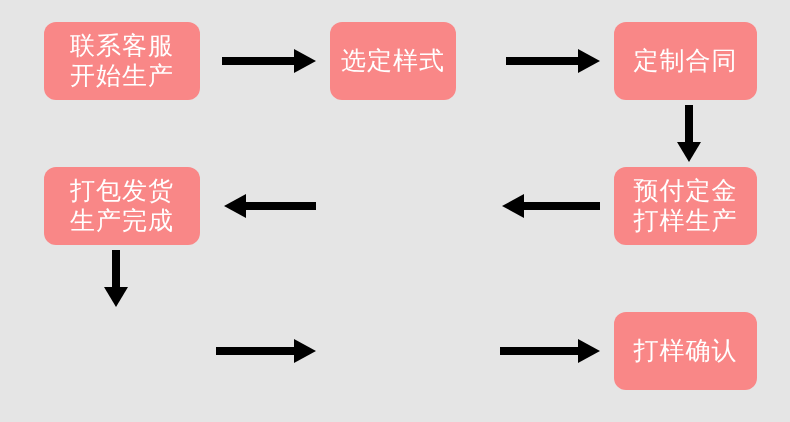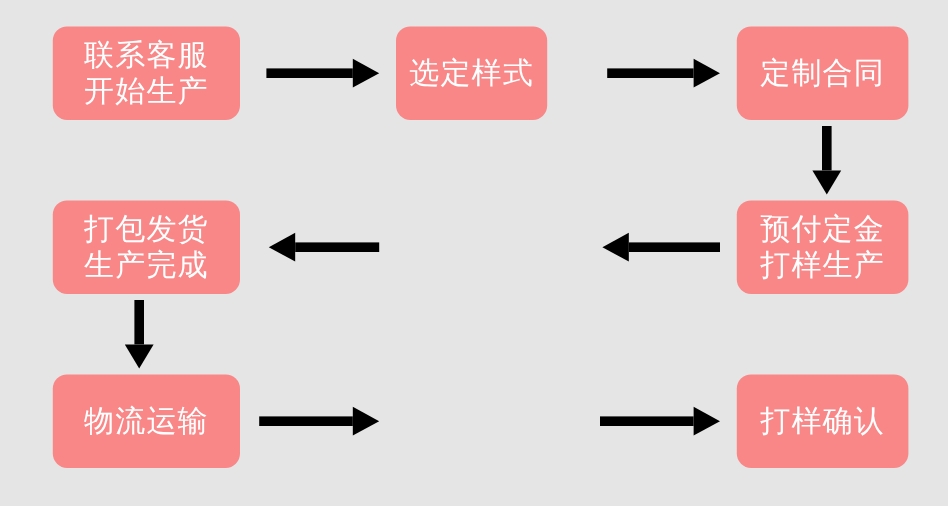--- a/index.html
+++ b/index.html
@@ -158,23 +158,20 @@
   <div class="node col-3 row-2">
     <span class="line">预付定金</span>
     <span class="line">打样生产</span>
   </div>
 
   <div class="arrow arrow-v a-v-left">
     <div class="shaft"></div>
     <div class="head-down"></div>
   </div>
 
-  <div class="node col-1 row-3">
-    <span class="line">物流运输</span>
-  </div>
 
   <div class="arrow arrow-h a-r3-1">
     <div class="shaft"></div>
     <div class="head-right"></div>
   </div>
 
 
   <div class="arrow arrow-h a-r3-2">
     <div class="shaft"></div>
     <div class="head-right"></div>

